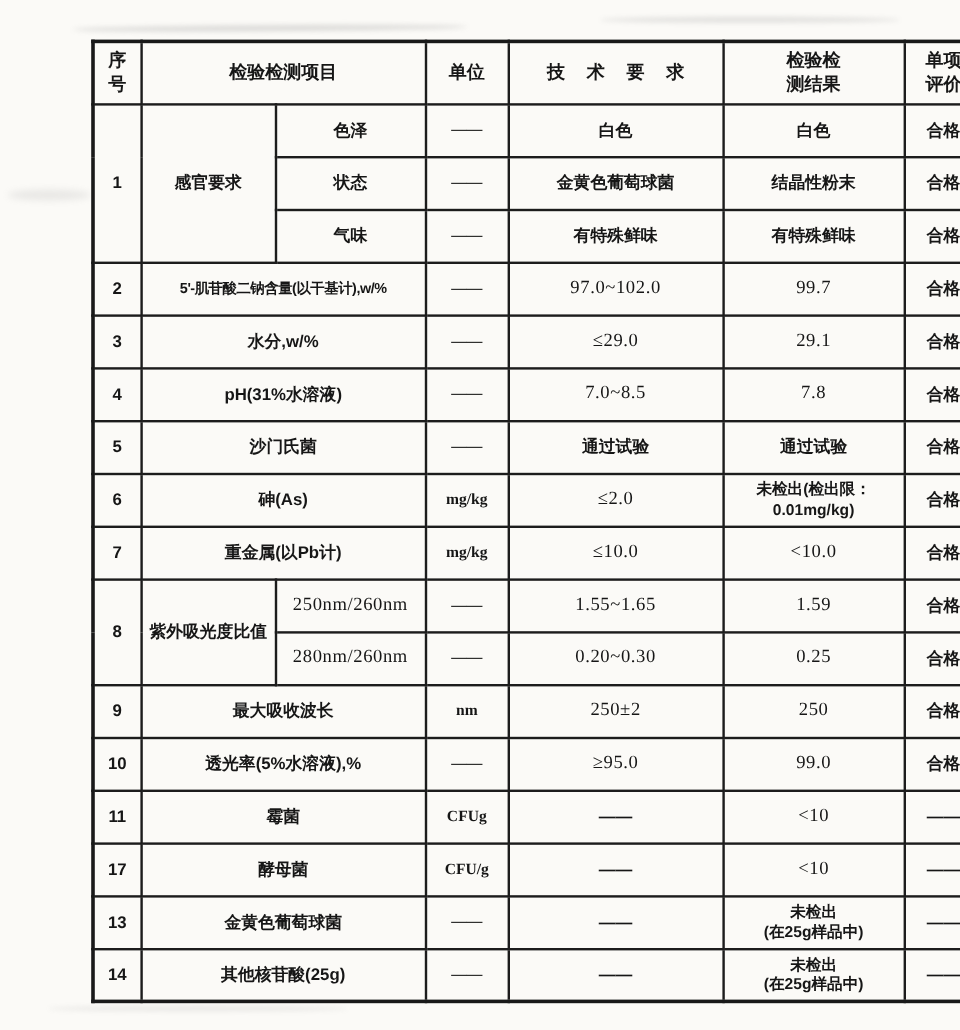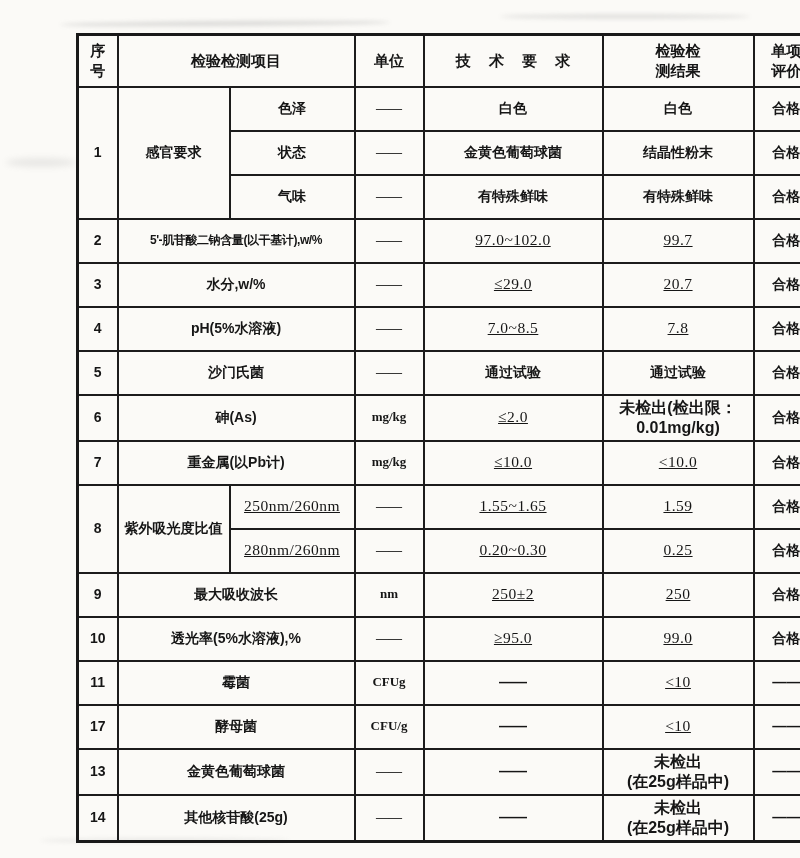--- a/index.html
+++ b/index.html
@@ -27,24 +27,24 @@
     text-align:center;vertical-align:middle;
     padding:2px 4px;
     font-weight:bold;font-size:14px;line-height:1.3;
     white-space:pre-line;
     overflow:hidden;
   }
   thead tr{height:52px;}
   tbody tr{height:44px;}
   th{font-size:15px;}
   th.th-req{word-spacing:14px;}
-  td.num{font-family:"Liberation Serif","DejaVu Serif",serif;font-weight:normal;font-size:15.5px;letter-spacing:.5px;text-decoration:underline;}
+  td.num{font-family:"Liberation Serif","DejaVu Serif",serif;font-weight:normal;font-size:15.5px;letter-spacing:.5px;}
   td.unit{font-size:13px;font-family:"Liberation Serif","DejaVu Serif",serif;font-weight:bold;letter-spacing:0;}
   td.tight{font-size:12px;letter-spacing:-.4px;padding:2px 2px;margin-top:24px;}
-  td.small2{font-size:16px;line-height:1.25;margin-top:12px;}
+  td.small2{font-size:13px;line-height:1.25;margin-top:12px;}
 </style>
 </head>
 <body style="background: rgb(251, 250, 247);">
 
 <div class="smudge s1"></div>
 <div class="smudge s2"></div>
 <div class="smudge s3"></div>
 <div class="smudge s4"></div>
 
 <div class="sheet">
@@ -100,26 +100,26 @@
       <td class="unit">——</td>
       <td class="num">97.0~102.0</td>
       <td class="num">99.7</td>
       <td>合格</td>
     </tr>
     <tr>
       <td>3</td>
       <td colspan="2">水分,w/%</td>
       <td class="unit">——</td>
       <td class="num">≤29.0</td>
-      <td class="num">20.7</td>
+      <td class="num">29.1</td>
       <td>合格</td>
     </tr>
     <tr>
       <td>4</td>
-      <td colspan="2">pH(5%水溶液)</td>
+      <td colspan="2">pH(31%水溶液)</td>
       <td class="unit">——</td>
       <td class="num">7.0~8.5</td>
       <td class="num">7.8</td>
       <td>合格</td>
     </tr>
     <tr>
       <td>5</td>
       <td colspan="2">沙门氏菌</td>
       <td class="unit">——</td>
       <td>通过试验</td>

